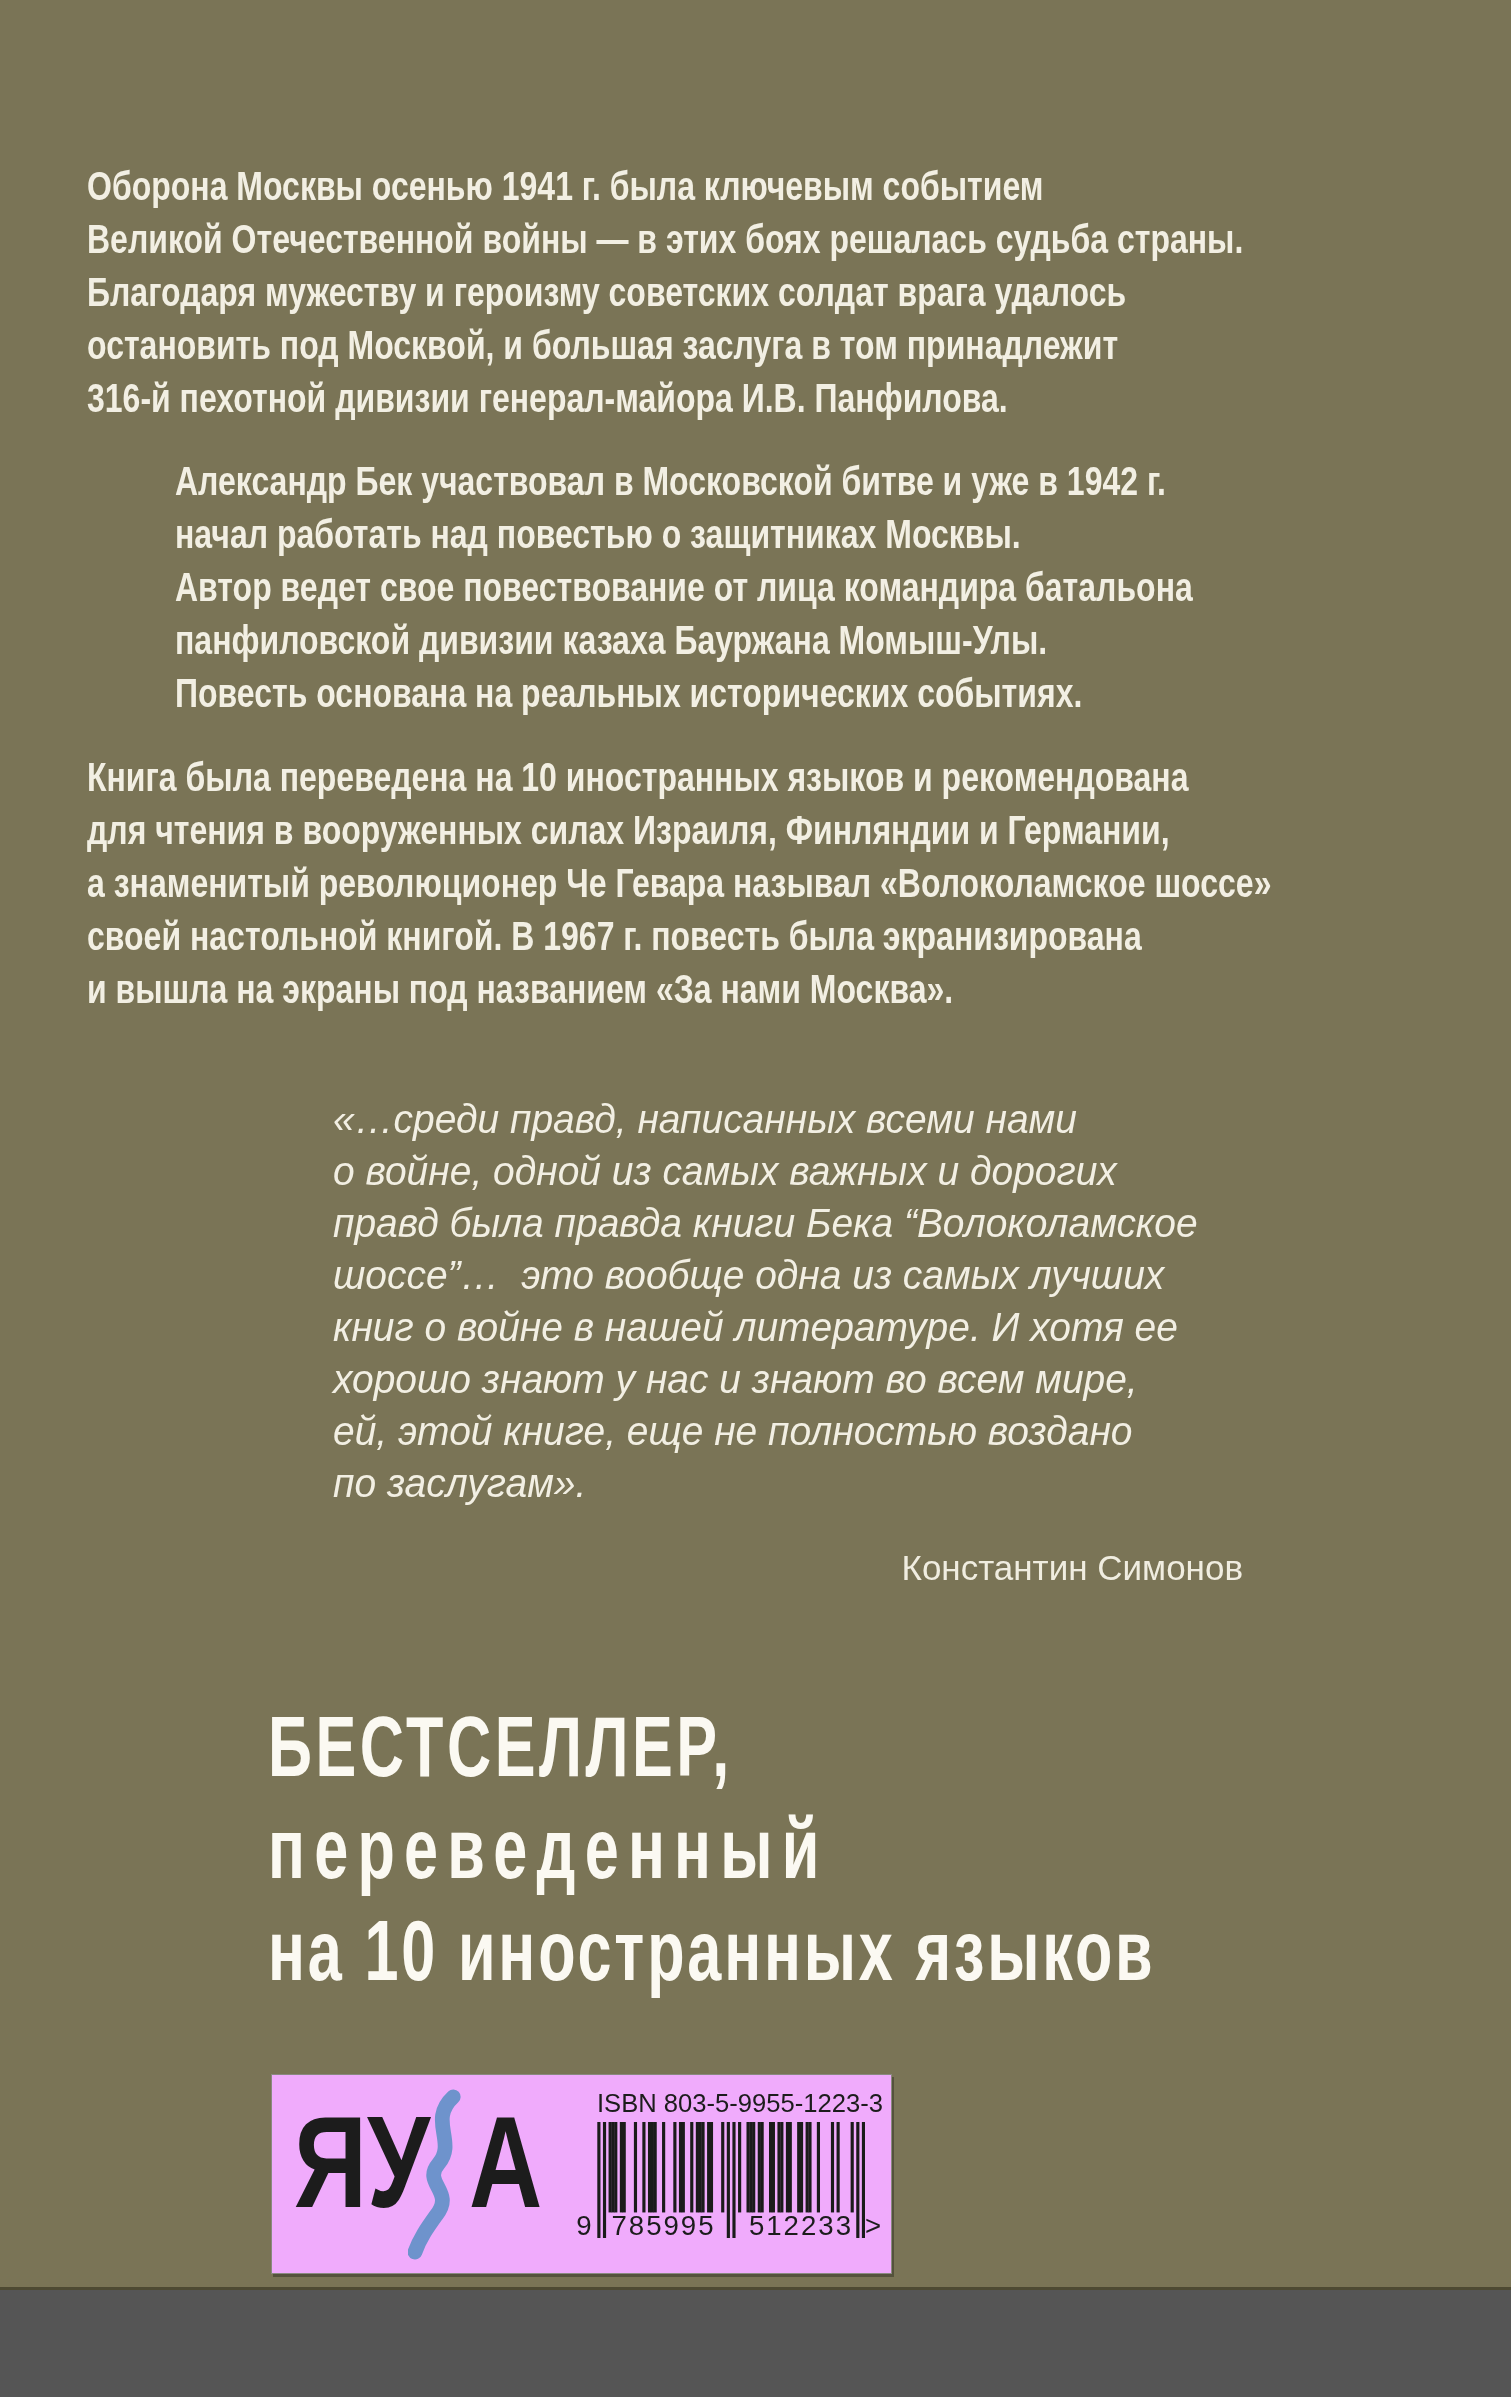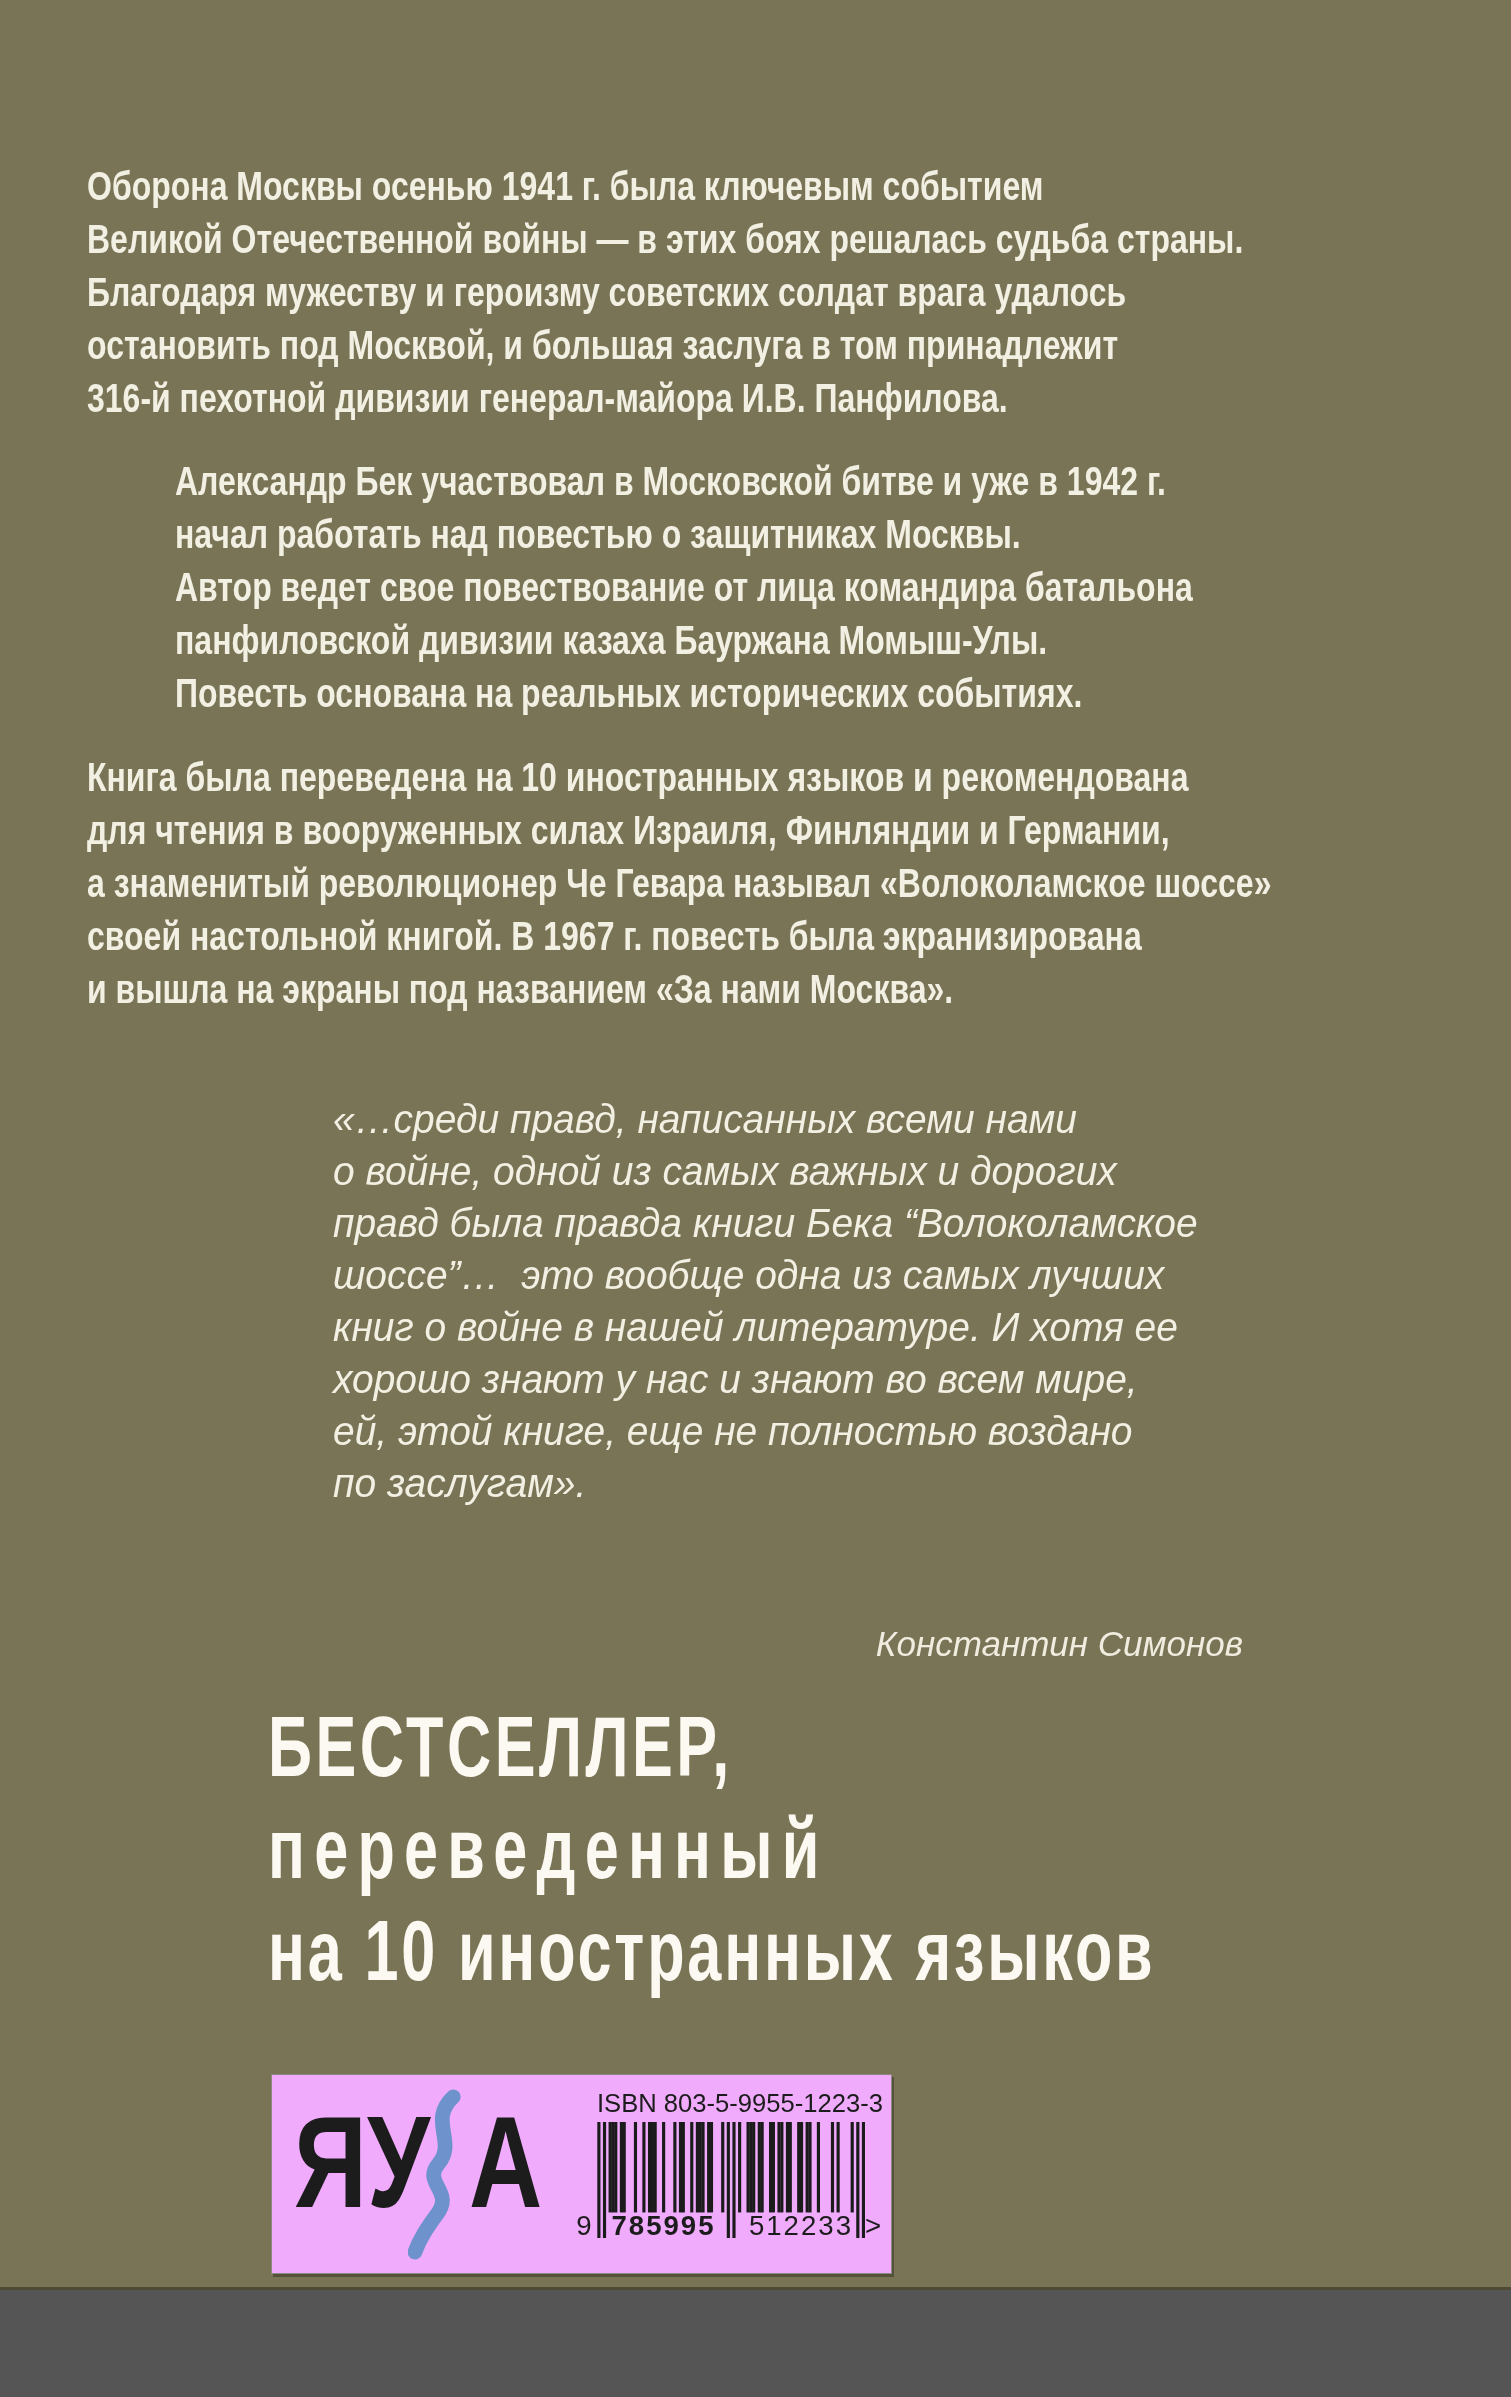--- a/index.html
+++ b/index.html
@@ -33,23 +33,22 @@
     position:absolute;left:333px;top:1093px;
     color:#f2efe3;
     font-style:italic;
     font-size:41px;
     line-height:52px;
     transform:scaleX(0.95);
     transform-origin:left top;
   }
   .quote .ln{white-space:pre;}
   .attribution{
-    position:absolute;right:268px;top:1624px;
+    position:absolute;right:268px;top:1548px;
     color:#f0ede0;
-    font-style:italic;
     font-size:35px;
     white-space:pre;
   }
   
   .headline{
     position:absolute;left:268px;top:1696px;
     color:#fbf9f2;
     font-weight:bold;
     font-size:85px;
     transform:scaleX(0.72);
@@ -79,21 +78,21 @@
   .isbn-label{
     position:absolute;left:325px;top:13.8px;width:268px;
     text-align:center;color:#1c1c1c;font-size:25.6px;white-space:pre;
   }
   .barcode-svg{position:absolute;left:325px;top:47px;}
   .bc-digit{
     position:absolute;top:136px;height:29.6px;
     color:#1c1c1c;font-size:27.6px;line-height:29.6px;letter-spacing:2px;white-space:pre;
   }
   .bc-first{left:292px;width:29.6px;text-align:right;}
-  .bc-left{left:334px;width:115px;text-align:center;font-weight:bold;}
+  .bc-left{left:334px;width:115px;text-align:center;}
   .bc-right{left:463px;width:118px;text-align:right;}
   .bc-trailer{left:593px;}
 </style>
 </head>
 <body>
 
 <div class="cover">
 
   <div class="para p1">
     <div class="ln">Оборона Москвы осенью 1941 г. была ключевым событием</div>

